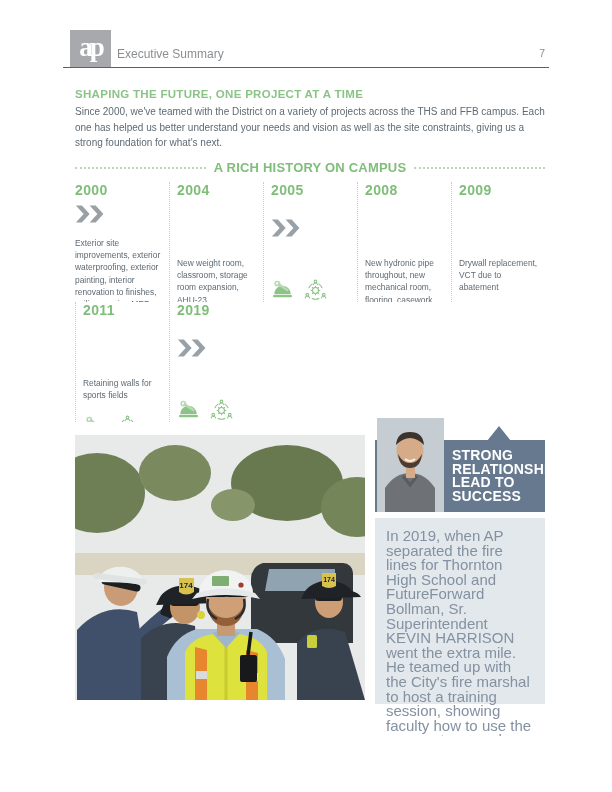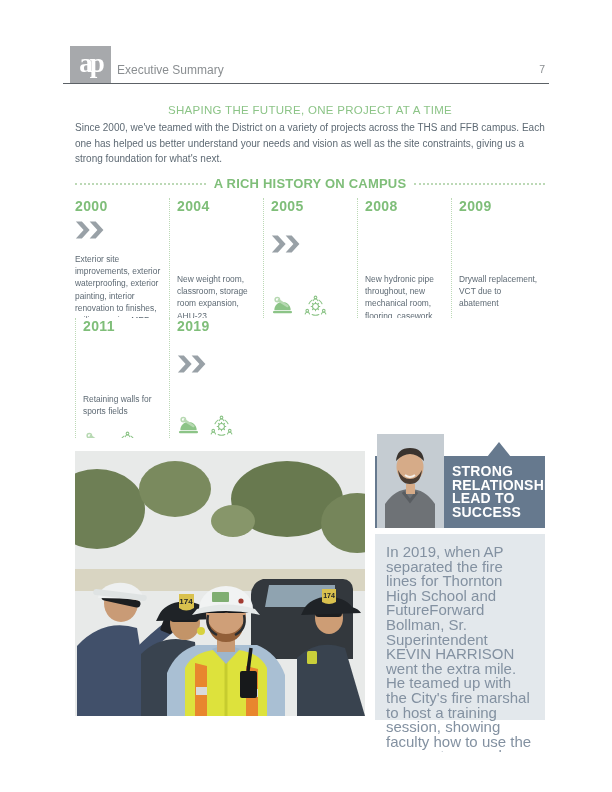--- a/index.html
+++ b/index.html
@@ -1,20 +1,20 @@
 <!DOCTYPE html>
 <html><head>
 <meta charset="utf-8">
 <style>
   * { margin:0; padding:0; box-sizing:border-box; }
   html,body { background:#ffffff; }
   .page {
     position:relative; width:612px; height:736px; background:#fff;
     font-family:"Liberation Sans", sans-serif; overflow:hidden;
-    margin:16px auto;
+    margin:0 auto;
   }
   
   .logo-box {
     position:absolute; left:70px; top:30px; width:41px; height:37px;
     background:#a7a9ac; color:#fff; text-align:center;
     font-family:"Liberation Serif", serif; font-weight:bold;
     font-size:27px; line-height:34px; letter-spacing:-3px;
   }
   .header-title {
     position:absolute; left:117px; top:47px;
@@ -24,21 +24,21 @@
     position:absolute; right:67px; top:47px;
     font-size:10.5px; color:#8a8e91;
   }
   .header-rule {
     position:absolute; left:63px; right:63px; top:67px; height:1px;
     background:#5c6166;
   }
   
   .intro-heading {
     position:absolute; left:75px; top:88px; width:470px;
-    font-size:11.5px; font-weight:normal; color:#8cc487; letter-spacing:.3px;text-align:center;
+    font-size:11.5px; font-weight:bold; color:#8cc487; letter-spacing:.3px;
   }
   .intro-body {
     position:absolute; left:75px; top:104px; width:472px;
     font-size:10px; line-height:15.6px; color:#5e6a74;
   }
   
   .banner {
     position:absolute; left:75px; top:160px; width:470px;
     display:flex; align-items:center; gap:8px;
   }

